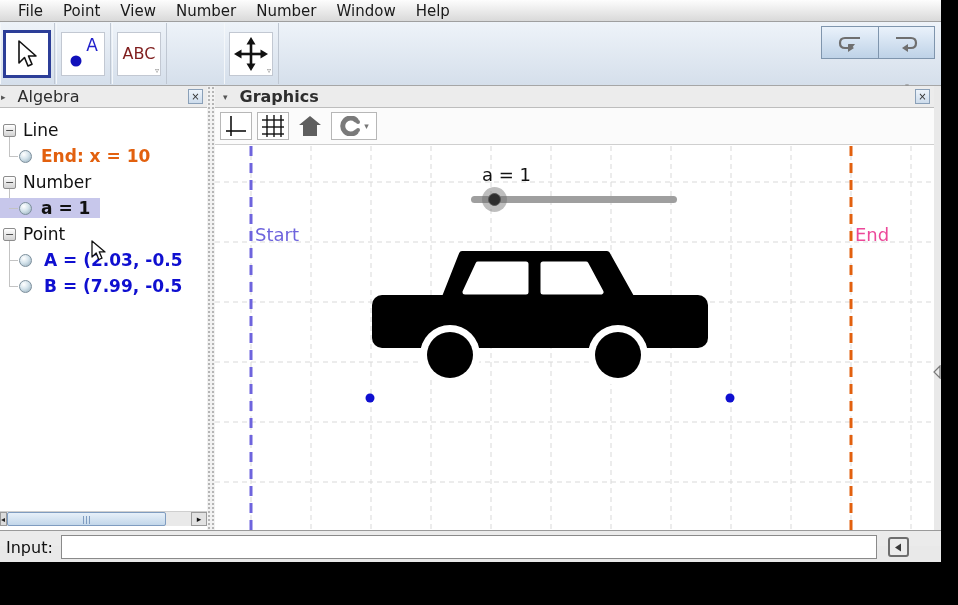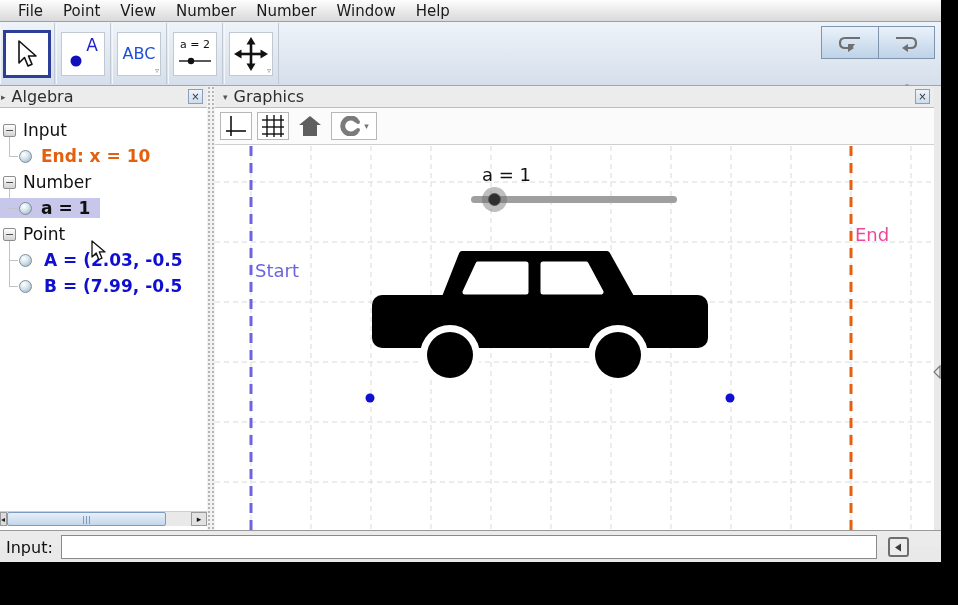--- a/index.html
+++ b/index.html
@@ -16,39 +16,39 @@
   
   .toolbar { position:absolute; left:0; top:22px; width:100%; height:64px;
     background:linear-gradient(#eef3f9,#d5dfeb); border-bottom:1px solid #a6a6a6; }
   .toolcell { position:absolute; top:1px; height:61px; width:55px;
     border-right:1px solid #bfc7d2; box-shadow:1px 0 0 #f4f7fa inset; 
     display:flex; align-items:center; justify-content:center; }
   .toolface { width:44px; height:44px; background:#fff; border:1px solid #c2c8d2;
     display:flex; align-items:center; justify-content:center; position:relative; }
   .toolface.sel { width:48px; height:48px; border:3px solid #2c3e98; }
   .caret { position:absolute; right:1px; bottom:0px; font-size:8px; color:#8a8a8a; line-height:8px; }
-  .abc-label { font-size:16px; color:#1d4ed8; letter-spacing:0px; }
+  .abc-label { font-size:16px; color:#7f1d1d; letter-spacing:0px; }
   .slider-glyph { text-align:center; }
   .slider-glyph .sg-label { font-size:11px; color:#111; display:block; }
 
   .undoredo { position:absolute; top:4px; right:6px; width:114px; height:33px;
     border:1px solid #7f95ad; display:flex; }
   .ur-btn { flex:1; background:linear-gradient(#eaf2fb,#bed2e7); display:flex;
     align-items:center; justify-content:center; }
   .ur-btn + .ur-btn { border-left:1px solid #7f95ad; }
   .helpgear { position:absolute; top:60px; right:6px; width:114px; display:flex; }
   .hg-cell { flex:1; text-align:center; }
   .help-q { font-size:19px; font-weight:bold; color:#979797; }
 
   
   .main { position:absolute; left:0; top:86px; width:100%; height:444px; }
   .panel-header { height:22px; background:#ececec; border-bottom:1px solid #bdbdbd;
     display:flex; align-items:center; position:relative; }
   .panel-title { font-size:16px; color:#2e2e2e; margin-left:12px; }
-  .panel-title.bold { font-weight:normal; margin-left:6px; }
+  .panel-title.bold { font-weight:bold; }
   .tri { font-size:9px; color:#555; margin-left:4px; }
   .closebox { position:absolute; right:4px; top:3px; width:15px; height:15px;
     background:linear-gradient(#eef4fb,#cddcec); border:1px solid #8aa0b8;
     font-size:10px; color:#333; text-align:center; line-height:13px; }
 
   
   .algebra { position:absolute; left:0; top:0; width:207px; height:444px; background:#fff; overflow:hidden; }
   .tree { position:absolute; left:0; top:22px; width:100%; bottom:19px; background:#fff;
     padding-top:9px; white-space:nowrap; overflow:hidden; }
   .trow { height:26px; display:flex; align-items:center; position:relative; }
@@ -90,21 +90,21 @@
     border-bottom:1px solid #cfcfcf; display:flex; align-items:center; padding-left:5px; }
   .sb-btn { width:32px; height:28px; border:1px solid #b7b7b7; background:#fff; margin-right:5px;
     display:flex; align-items:center; justify-content:center; }
   .sb-btn.noborder { border-color:transparent; background:transparent; }
   .sb-btn.wide { width:46px; }
   .sb-caret { font-size:9px; color:#777; margin-left:3px; }
 
   .canvas { position:absolute; left:0; top:60px; width:719px; height:384px; background:#fff; overflow:hidden; }
   .canvas-svg { position:absolute; left:0; top:0; }
   .cv-label { position:absolute; font-size:18px; }
-  .lbl-start { left:40px; top:78px; color:#6e64dd;margin-top:36px; }
+  .lbl-start { left:40px; top:78px; color:#6e64dd; }
   .lbl-end { left:640px; top:78px; color:#ec4899; }
   .lbl-a { left:267px; top:18px; color:#111; }
   .slider-track { position:absolute; left:256px; top:50px; width:206px; height:7px;
     background:#9f9f9f; border-radius:4px; }
   .slider-halo { position:absolute; left:267px; top:41px; width:25px; height:25px; border-radius:50%;
     background:rgba(110,110,110,0.45); display:flex; align-items:center; justify-content:center; }
   .slider-knob { width:13px; height:13px; border-radius:50%; background:#2e2e2e; border:1px solid #555; }
   .collapse-arrow { position:absolute; left:933px; top:279px; }
 
   
@@ -148,31 +148,20 @@
         <svg width="34" height="34" viewBox="0 0 34 34">
           <circle cx="10" cy="24" r="5.5" fill="#1111bb"></circle>
         </svg>
         <span style="position:absolute; right:6px; top:2px; color:#2222cc; font-size:17px;">A</span>
       </div>
     </div>
     <div class="toolcell" style="left:112px;">
       <div class="toolface">
         <span class="abc-label">ABC</span>
         <span class="caret">▿</span>
-      </div>
-    </div>
-    <div class="toolcell" style="left:168px;">
-      <div class="toolface">
-        <div class="slider-glyph">
-          <span class="sg-label">a = 2</span>
-          <svg width="34" height="10" viewBox="0 0 34 10">
-            <line x1="1" y1="5" x2="33" y2="5" stroke="#111" stroke-width="1.4"></line>
-            <circle cx="13" cy="5" r="3.2" fill="#111"></circle>
-          </svg>
-        </div>
       </div>
     </div>
     <div class="toolcell" style="left:224px; border-right:1px solid #bfc7d2;">
       <div class="toolface">
         <svg width="34" height="34" viewBox="0 0 34 34">
           <g stroke="#111" stroke-width="2.6">
             <line x1="17" y1="7" x2="17" y2="27"></line>
               <line x1="7" y1="17" x2="27" y2="17"></line>
           </g>
           <g fill="#111">
@@ -211,28 +200,28 @@
         </svg>
       </div>
     </div>
   </div>
 
   <div class="main">
 
     <div class="algebra">
       <div class="panel-header">
         <span class="tri" style="margin-left:1px;">▸</span>
-        <span class="panel-title" style="margin-left:6px;">Algebra</span>
+        <span class="panel-title" style="">Algebra</span>
         <span class="closebox">×</span>
       </div>
       <div class="tree">
 
         <div class="trow">
           <span class="minusbox">−</span>
-          <span class="grouplabel">Input</span>
+          <span class="grouplabel">Line</span>
         </div>
         <div class="kids">
           <div class="trow child">
             <span class="marble"></span>
             <span class="tval c-end">End: x = 10</span>
           </div>
         </div>
 
         <div class="trow">
           <span class="minusbox">−</span>

